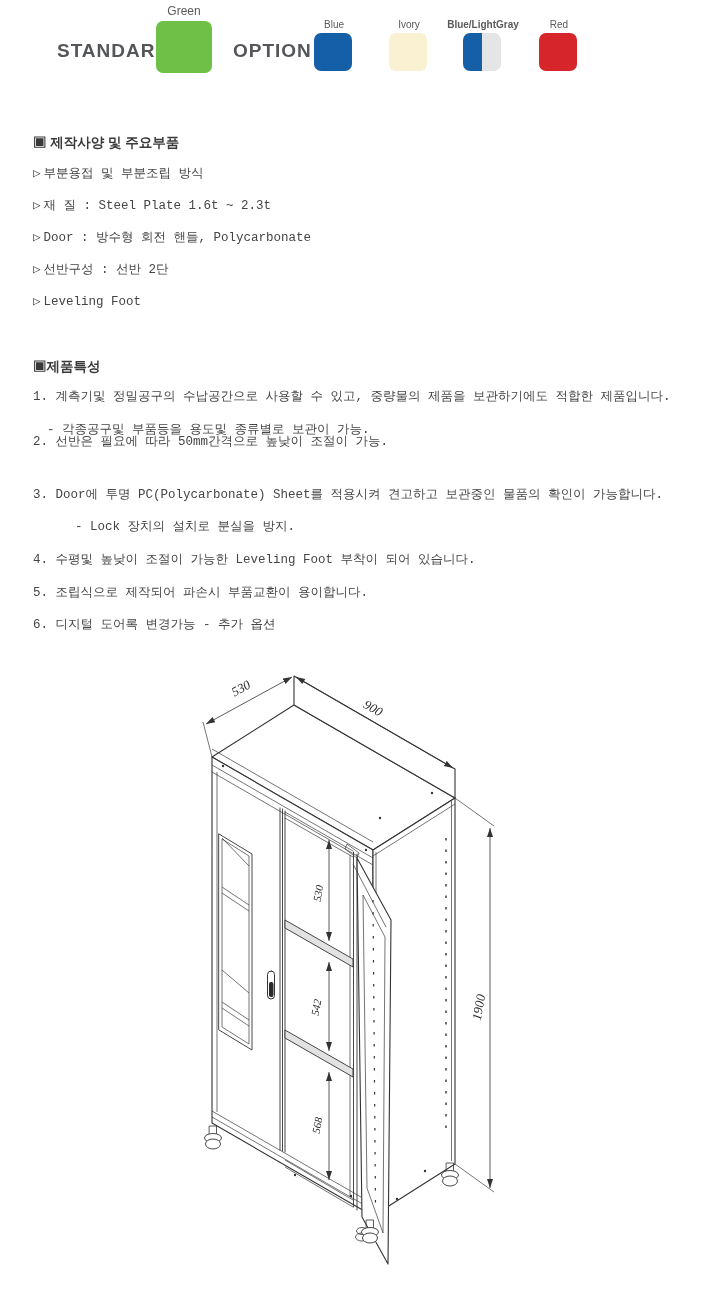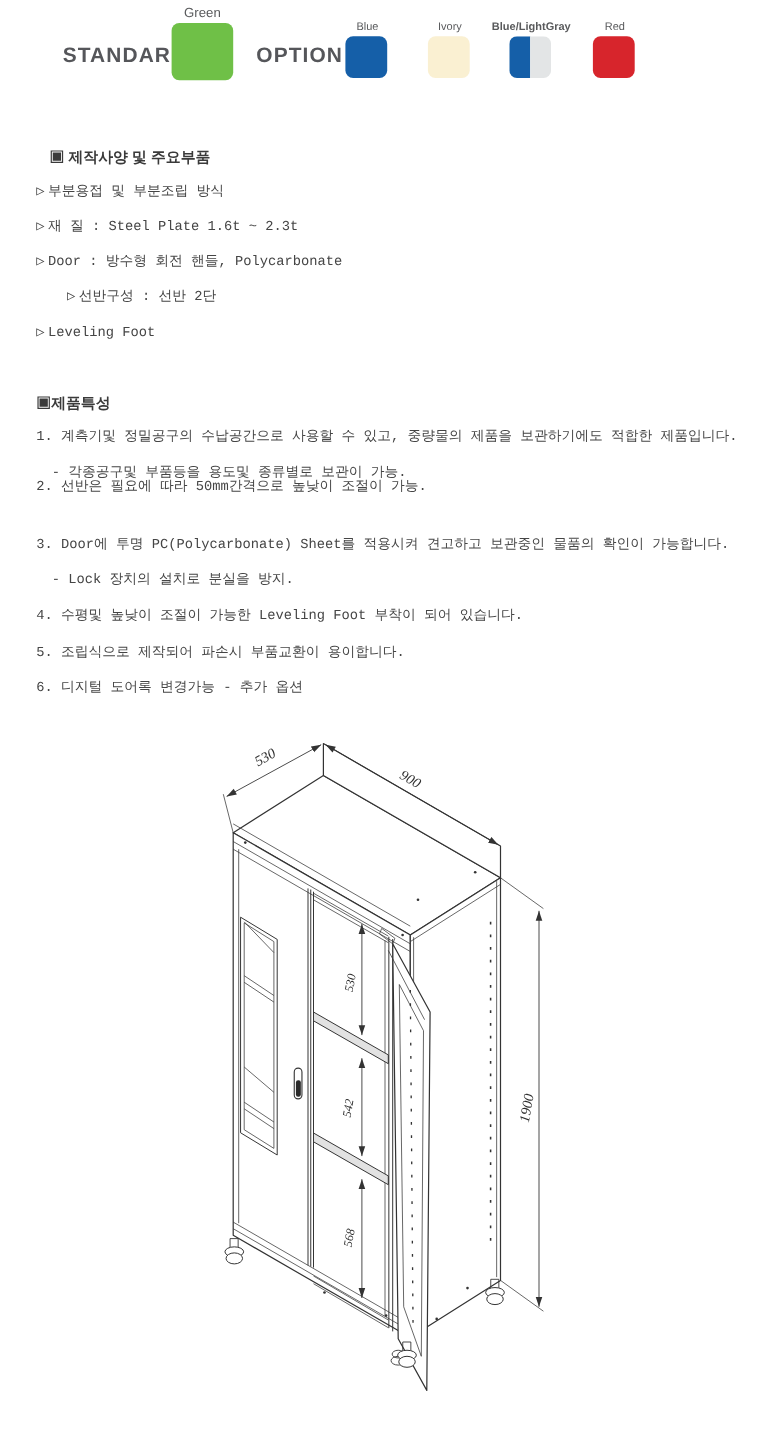--- a/index.html
+++ b/index.html
@@ -50,35 +50,35 @@
     <div class="swatch-split" style="left:463px;top:33px;width:38px;height:38px;">
       <div class="half" style="background: rgb(21, 95, 168);"></div>
       <div class="half" style="background: rgb(227, 229, 230);"></div>
     </div>
 
     <div class="swatch-label" style="left:514px;top:19px;width:90px;">Red</div>
     <div class="swatch" style="left: 539px; top: 33px; width: 38px; height: 38px; background: rgb(215, 37, 44);"></div>
   </div>
 
   <div>
-    <div class="sec-title" style="top:134px;margin-left:12px;">▣ 제작사양 및 주요부품</div>
+    <div class="sec-title" style="top:134px;">▣ 제작사양 및 주요부품</div>
     <div class="line" style="top:165px;"><span class="bullet">▷</span><span>부분용접 및 부분조립 방식</span></div>
     <div class="line" style="top:197px;"><span class="bullet">▷</span><span>재 질 : Steel Plate 1.6t ~ 2.3t</span></div>
     <div class="line" style="top:229px;"><span class="bullet">▷</span><span>Door : 방수형 회전 핸들, Polycarbonate</span></div>
-    <div class="line" style="top:261px;margin-left:28px;"><span class="bullet">▷</span><span>선반구성 : 선반 2단</span></div>
+    <div class="line" style="top:261px;"><span class="bullet">▷</span><span>선반구성 : 선반 2단</span></div>
     <div class="line" style="top:293px;"><span class="bullet">▷</span><span>Leveling Foot</span></div>
   </div>
 
   <div>
     <div class="sec-title" style="top:358px;">▣제품특성</div>
     <div class="line" style="top:388px;">1. 계측기및 정밀공구의 수납공간으로 사용할 수 있고, 중량물의 제품을 보관하기에도 적합한 제품입니다.</div>
     <div class="line indent" style="top:421px;">- 각종공구및 부품등을 용도및 종류별로 보관이 가능.</div>
     <div class="line" style="top:433px;">2. 선반은 필요에 따라 50mm간격으로 높낮이 조절이 가능.</div>
     <div class="line" style="top:486px;">3. Door에 투명 PC(Polycarbonate) Sheet를 적용시켜 견고하고 보관중인 물품의 확인이 가능합니다.</div>
-    <div class="line indent" style="top:518px;">- Lock 장치의 설치로 분실을 방지.</div>
+    <div class="line indent" style="top:518px;margin-left:28px;">- Lock 장치의 설치로 분실을 방지.</div>
     <div class="line" style="top:551px;">4. 수평및 높낮이 조절이 가능한 Leveling Foot 부착이 되어 있습니다.</div>
     <div class="line" style="top:584px;">5. 조립식으로 제작되어 파손시 부품교환이 용이합니다.</div>
     <div class="line" style="top:616px;">6. 디지털 도어록 변경가능 - 추가 옵션</div>
   </div>
 
   <div class="drawing">
     <svg viewBox="170 655 360 660" xmlns="http://www.w3.org/2000/svg">
       <defs>
         <marker id="aE" markerUnits="userSpaceOnUse" markerWidth="10" markerHeight="8" refX="9" refY="3.5" orient="auto">
           <path d="M0,0.5 L9,3.5 L0,6.5 Z" fill="#333"></path>

